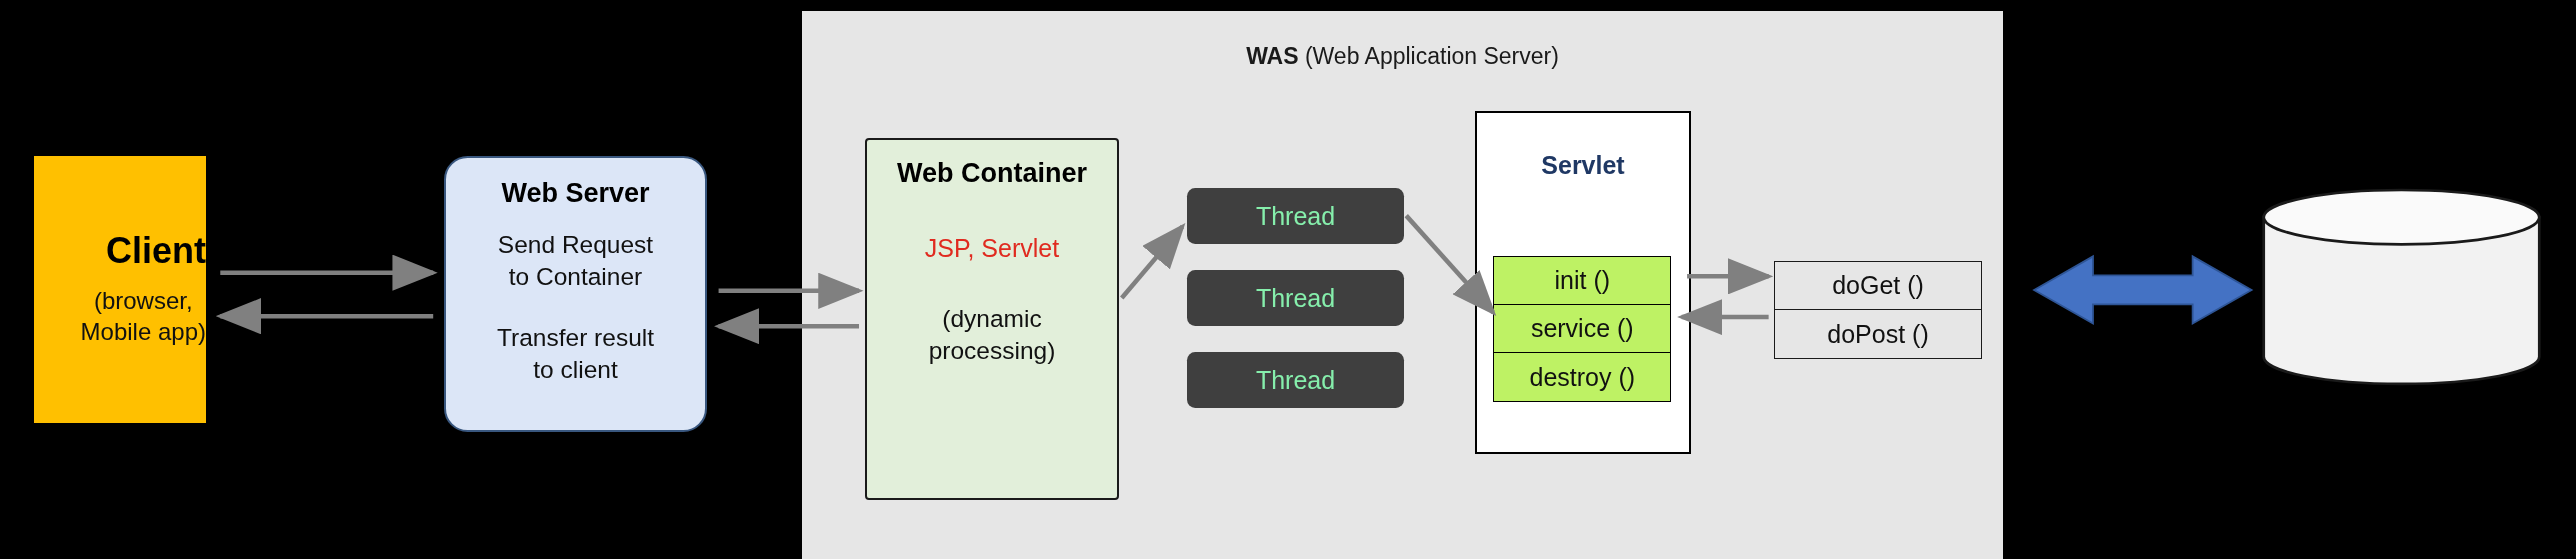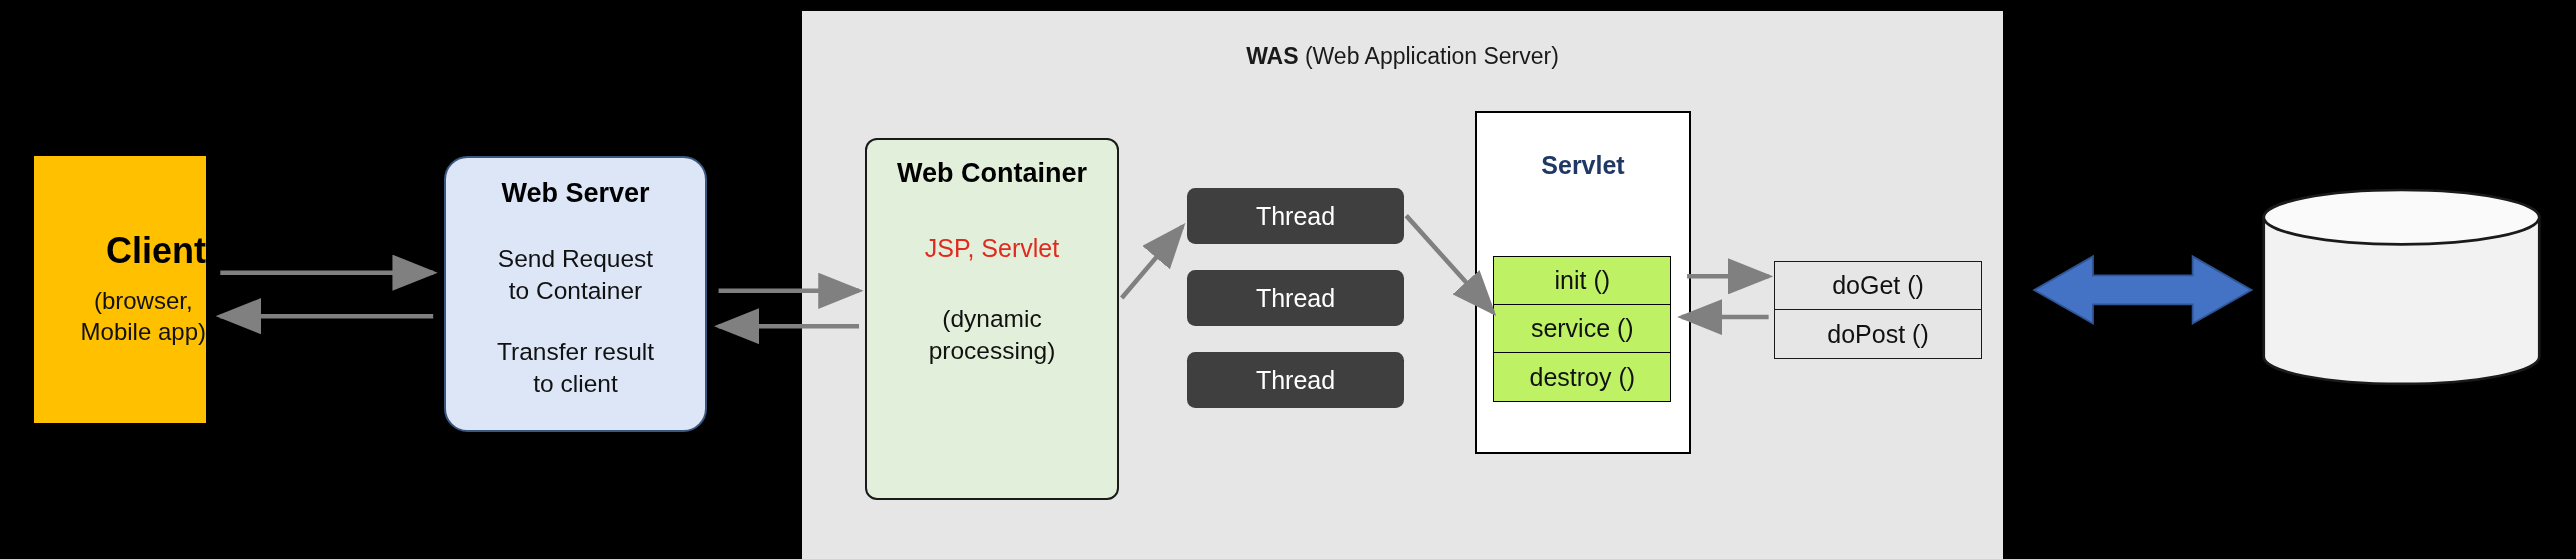--- a/index.html
+++ b/index.html
@@ -86,33 +86,33 @@
     font-size: 27px;
     font-weight: bold;
     color: #000;
   }
   .webserver-l1, .webserver-l2 {
     font-size: 24.5px;
     color: #111;
     text-align: center;
     line-height: 1.3;
   }
-  .webserver-l1 { margin-top: 34px; }
+  .webserver-l1 { margin-top: 20px; }
   .webserver-l2 { margin-top: 29px; }
 
   
   .container-box {
     position: absolute;
     left: 865px;
     top: 138px;
     width: 254px;
     height: 362px;
     background: #E2EFDA;
     border: 2.7px solid #1a1a1a;
-    border-radius: 12px;
+    border-radius: 4px;
     box-sizing: border-box;
     display: flex;
     flex-direction: column;
     align-items: center;
     padding-top: 18px;
   }
   .container-title {
     font-size: 27px;
     font-weight: bold;
     color: #000;
@@ -135,21 +135,21 @@
   .thread-box {
     position: absolute;
     left: 1187px;
     width: 217px;
     height: 56px;
     background: #3F3F3F;
     border-radius: 8.2px;
     display: flex;
     align-items: center;
     justify-content: center;
-    color: #ffffff;
+    color: #86efac;
     font-size: 25px;
   }
   .thread-1 { top: 188px; }
   .thread-2 { top: 270px; }
   .thread-3 { top: 352px; }
 
   
   .servlet-box {
     position: absolute;
     left: 1475px;

